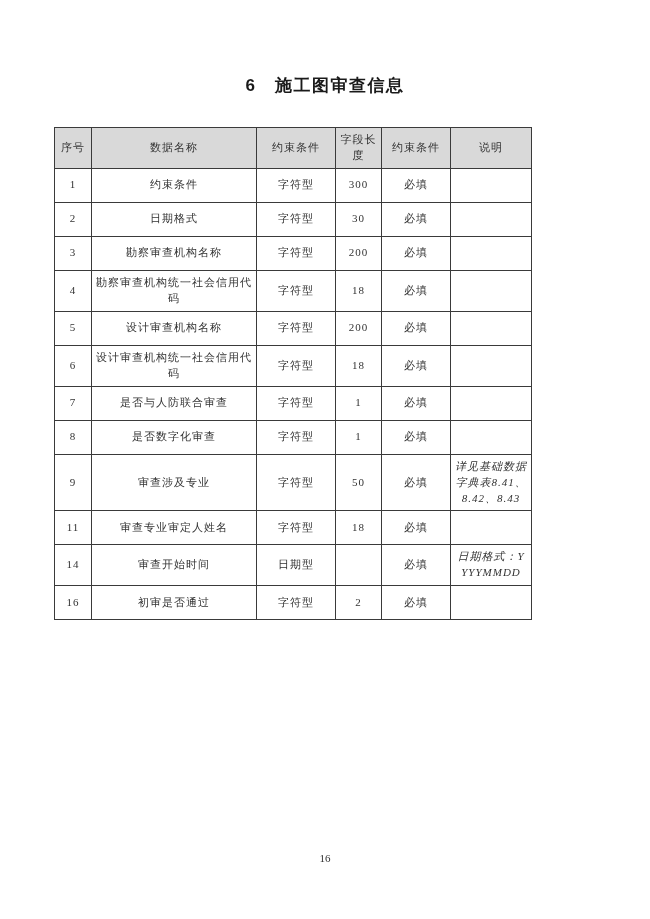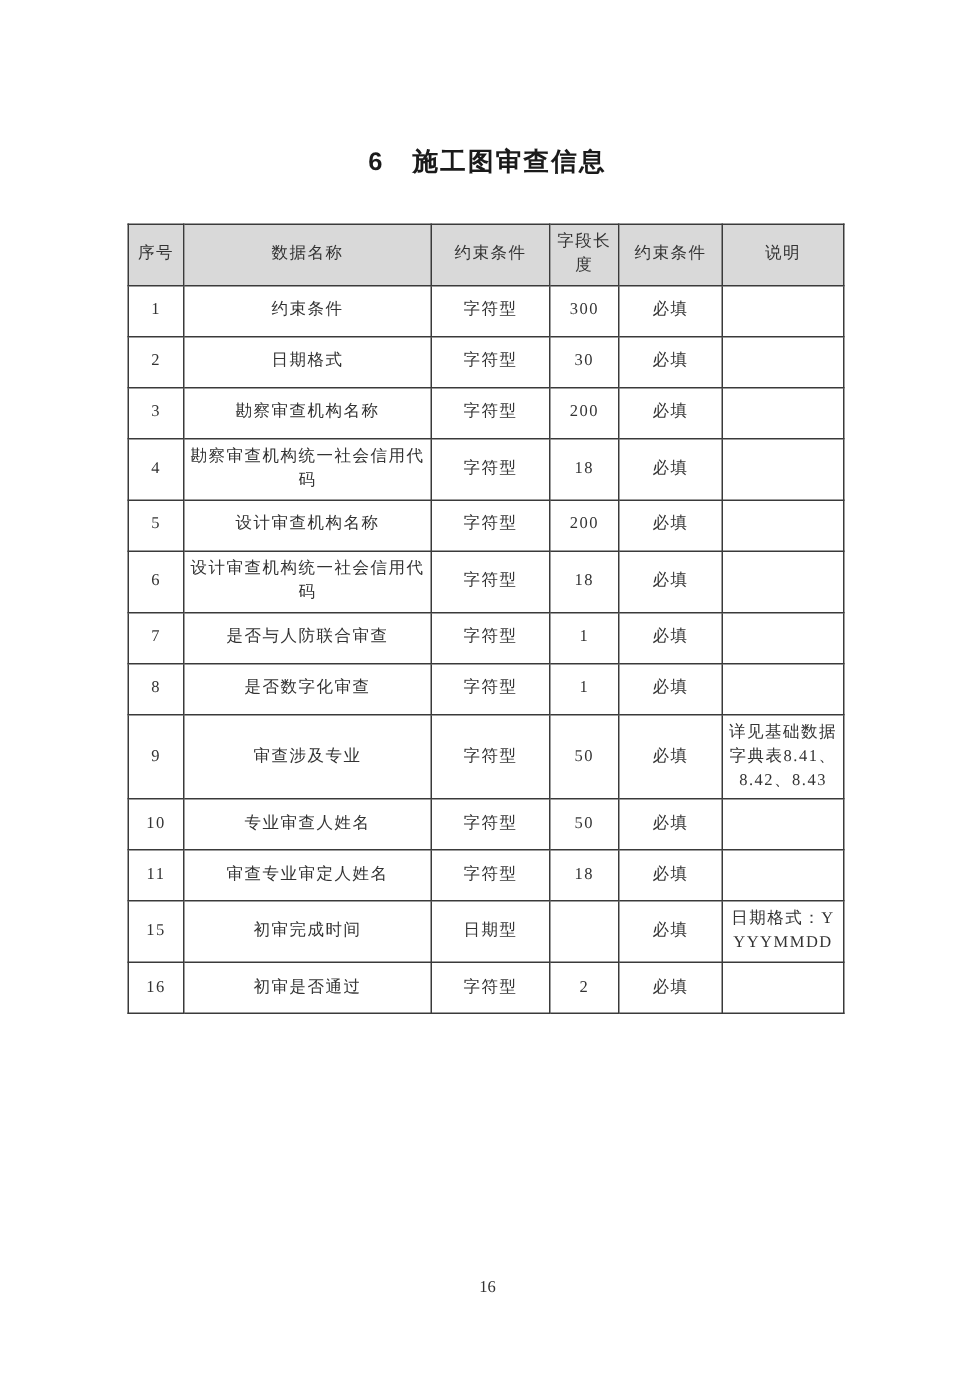--- a/index.html
+++ b/index.html
@@ -9,34 +9,34 @@
   }
   body {
     width: 650px;
     height: 919px;
     position: relative;
     font-family: "Liberation Serif", "DejaVu Serif", serif;
     color: #333333;
     overflow: hidden;
   }
   .page-title {
-    padding-top: 96px;
+    padding-top: 74px;
     text-align: center;
     font-family: "Liberation Sans", "DejaVu Sans", sans-serif;
     font-weight: 700;
     font-size: 17px;
     letter-spacing: 1.5px;
     color: #1a1a1a;
     white-space: pre;
   }
   table.fields {
     border-collapse: collapse;
     table-layout: fixed;
     width: 477px;
-    margin: 30px 0 0 85px;
+    margin: 30px 0 0 54px;
   }
   table.fields th,
   table.fields td {
     border: 1px solid #3a3a3a;
     font-size: 11px;
     font-weight: normal;
     text-align: center;
     vertical-align: middle;
     padding: 4px 3px;
     line-height: 1.45;
@@ -51,20 +51,21 @@
   table.fields tbody td {
     height: 25px; 
     background: #ffffff;
   }
   td.c-note {
     text-align: left;
     padding: 4px 7px;
     font-size: 10.5px;
     letter-spacing: 0.5px;
     line-height: 1.55;
+    font-style: italic;
   }
   .page-number {
     position: absolute;
     bottom: 55px;
     left: 0;
     width: 100%;
     text-align: center;
     font-size: 11px;
     color: #333333;
   }
@@ -162,38 +163,30 @@
   </tr>
         <tr>
     <td class="c-no">9</td>
     <td class="c-name">审查涉及专业</td>
     <td class="c-type">字符型</td>
     <td class="c-len">50</td>
     <td class="c-constraint">必填</td>
     <td class="c-note">详见基础数据字典表8.41、8.42、8.43</td>
   </tr>
         <tr>
-    <td class="c-no">10</td>
-    <td class="c-name">专业审查人姓名</td>
-    <td class="c-type">字符型</td>
-    <td class="c-len">50</td>
-    <td class="c-constraint">必填</td>
-    <td class="c-note"></td>
-  </tr>
-        <tr>
     <td class="c-no">11</td>
     <td class="c-name">审查专业审定人姓名</td>
     <td class="c-type">字符型</td>
     <td class="c-len">18</td>
     <td class="c-constraint">必填</td>
     <td class="c-note"></td>
   </tr>
         <tr>
-    <td class="c-no">15</td>
-    <td class="c-name">初审完成时间</td>
+    <td class="c-no">14</td>
+    <td class="c-name">审查开始时间</td>
     <td class="c-type">日期型</td>
     <td class="c-len"></td>
     <td class="c-constraint">必填</td>
     <td class="c-note">日期格式：YYYYMMDD</td>
   </tr>
         <tr>
     <td class="c-no">16</td>
     <td class="c-name">初审是否通过</td>
     <td class="c-type">字符型</td>
     <td class="c-len">2</td>

